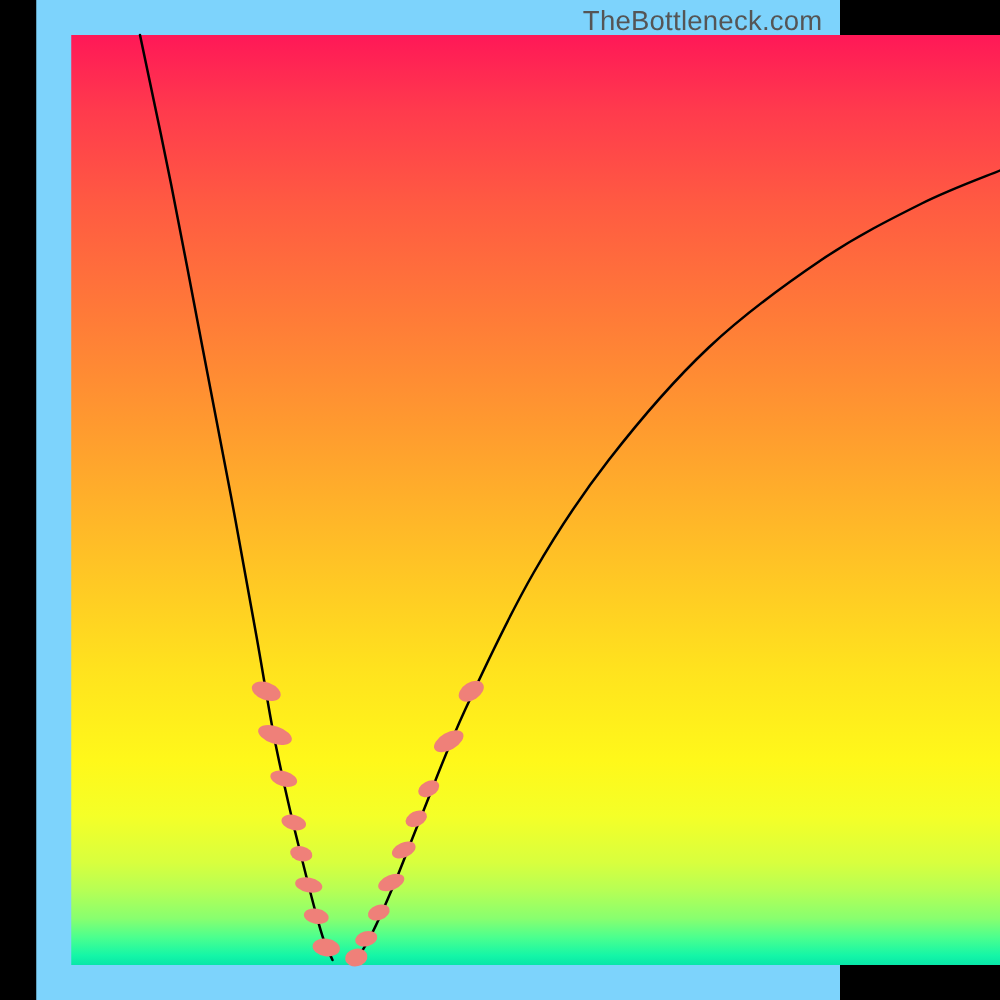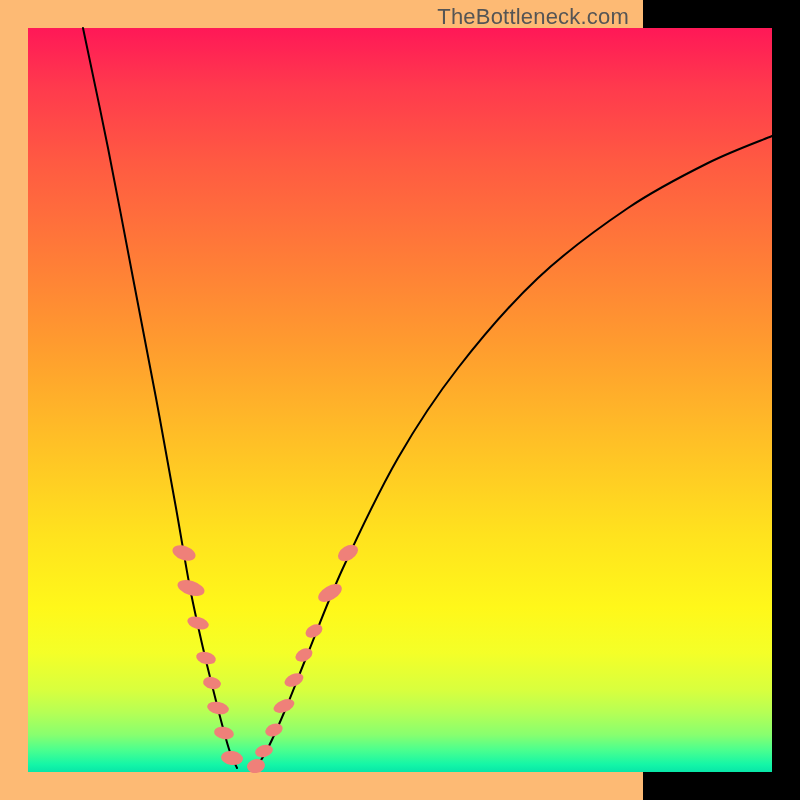--- a/index.html
+++ b/index.html
@@ -8,21 +8,22 @@
     width: 800px;
     height: 800px;
     overflow: hidden;
     background: #000;
     font-family: Arial, Helvetica, sans-serif;
   }
   .frame {
     position: relative;
     width: 643px;
     height: 800px;
-    background: #fdba74;
+    background: #7dd3fc;
+    margin-left: 29px;
   }
   .watermark {
     position: absolute;
     top: 4px;
     right: 14px;
     color: #555;
     font-size: 22px;
     font-weight: 400;
     letter-spacing: 0.2px;
     z-index: 10;

